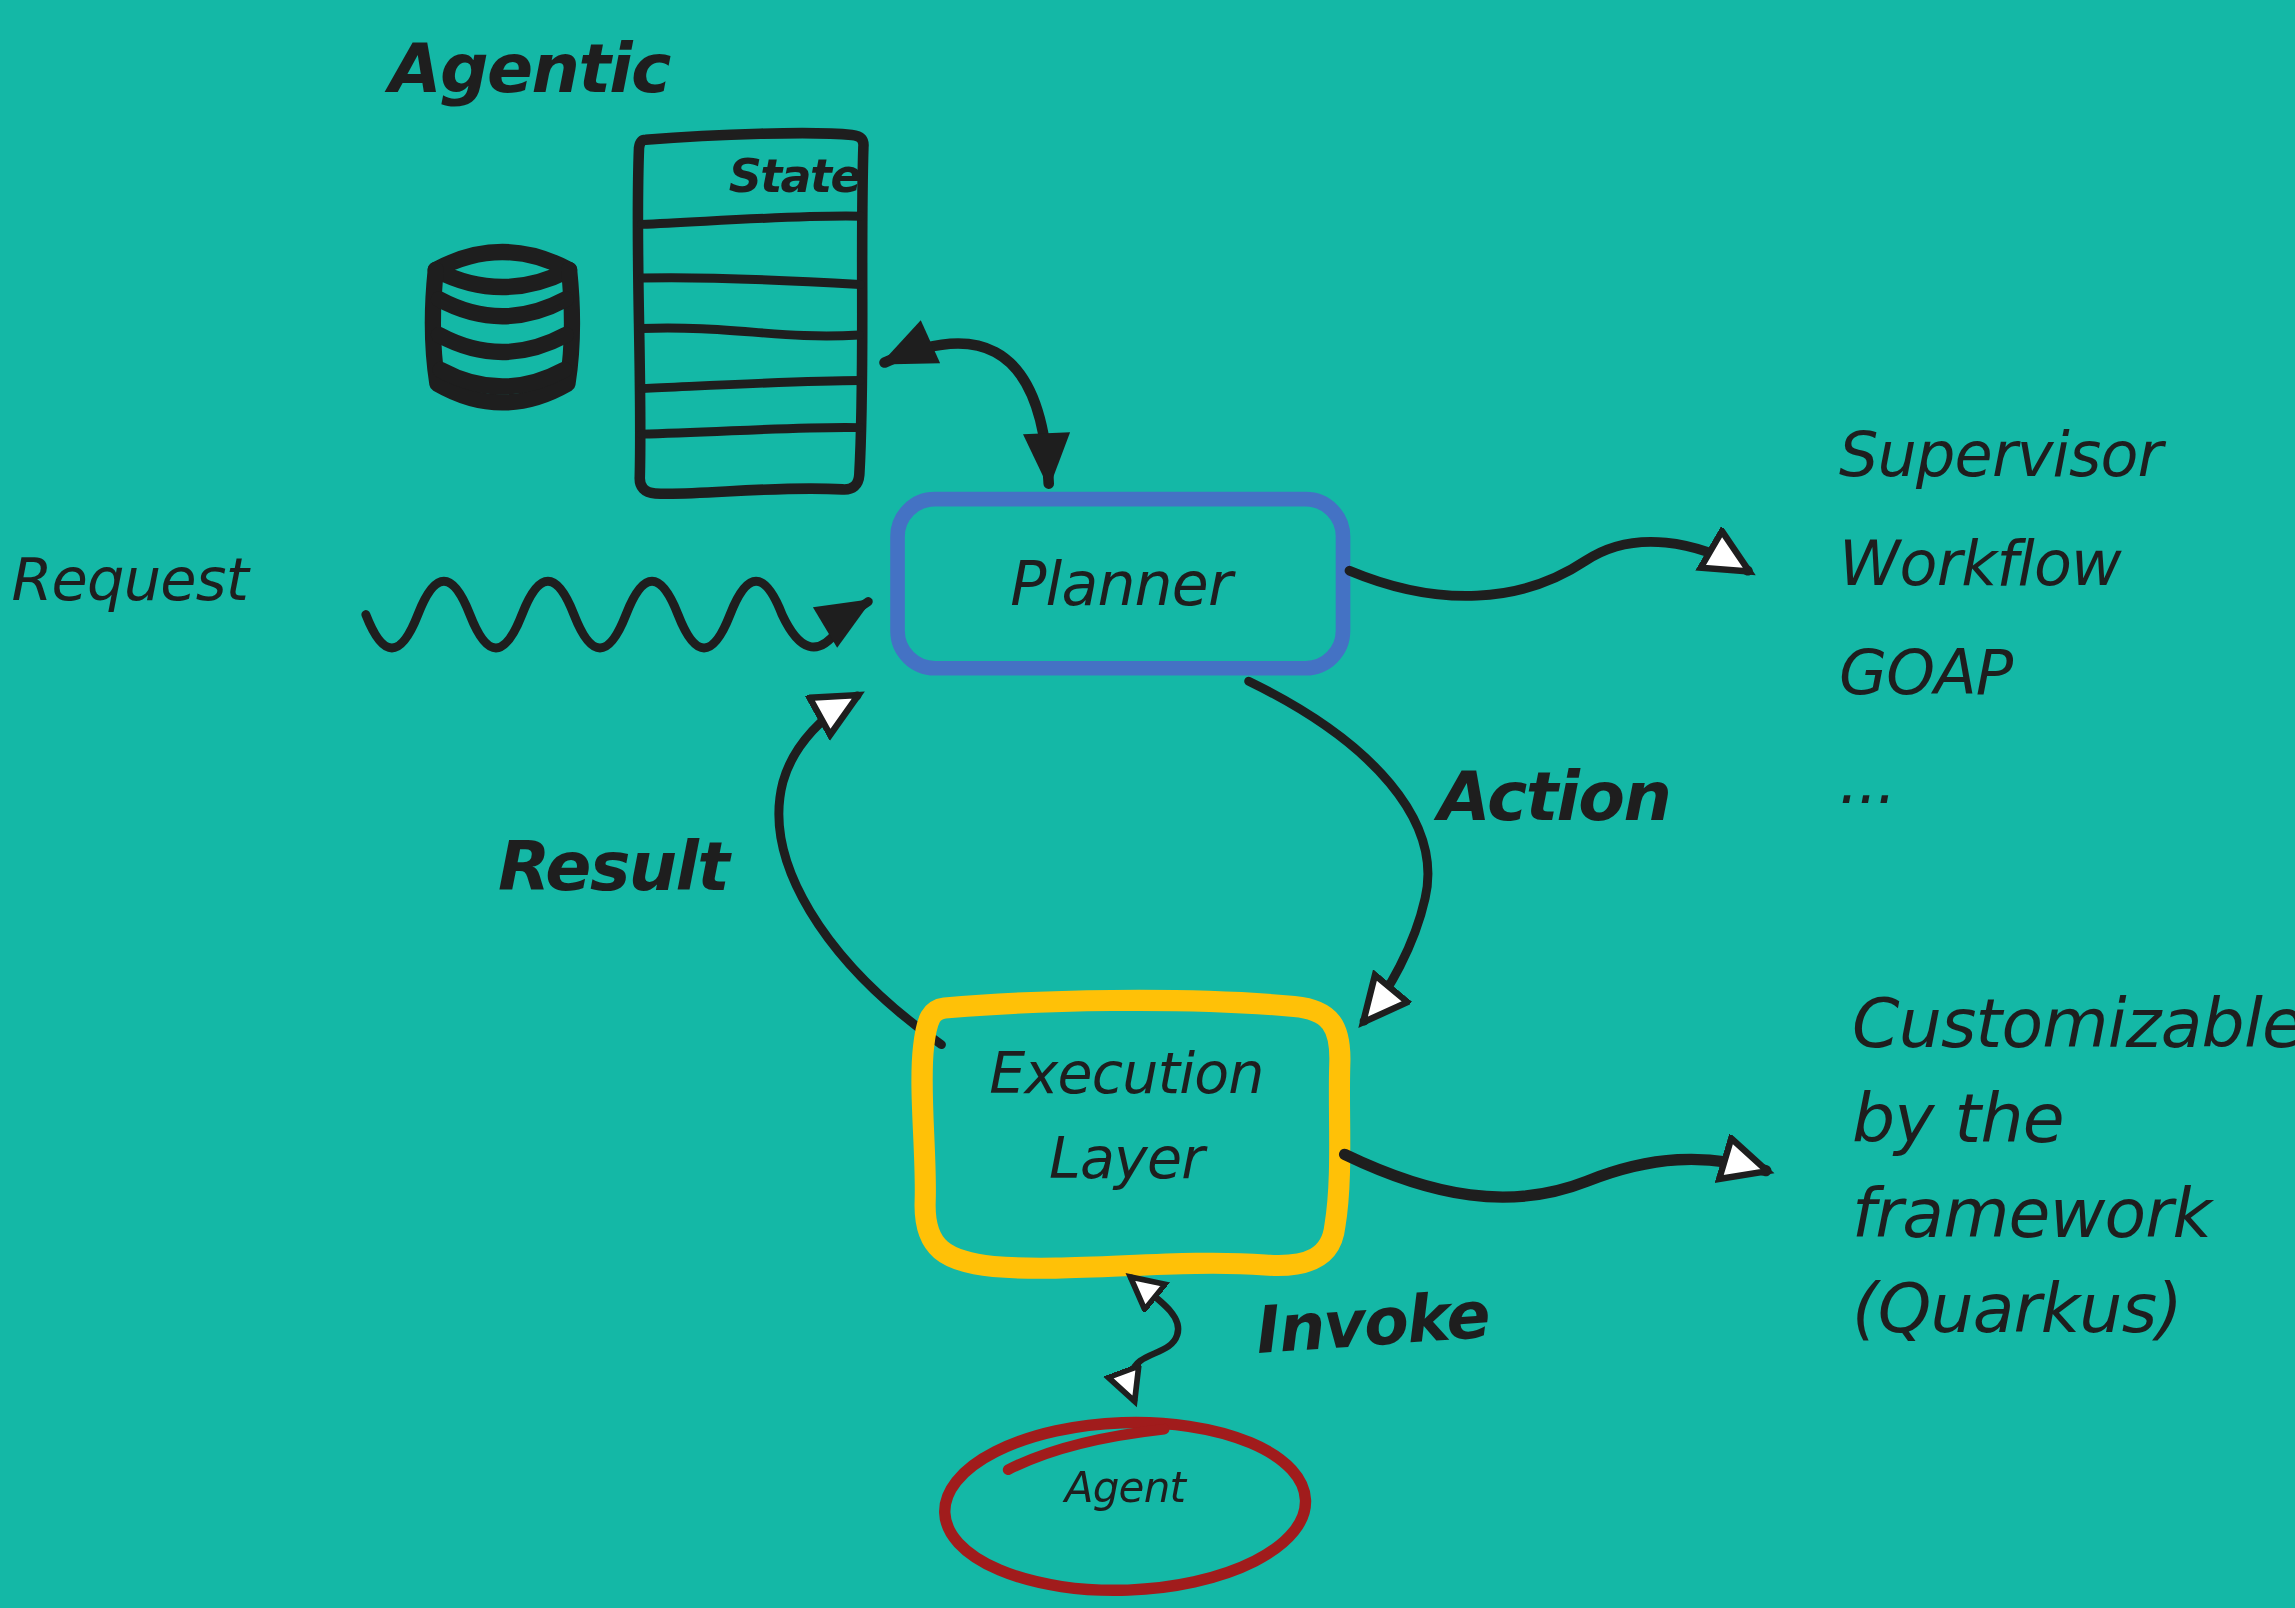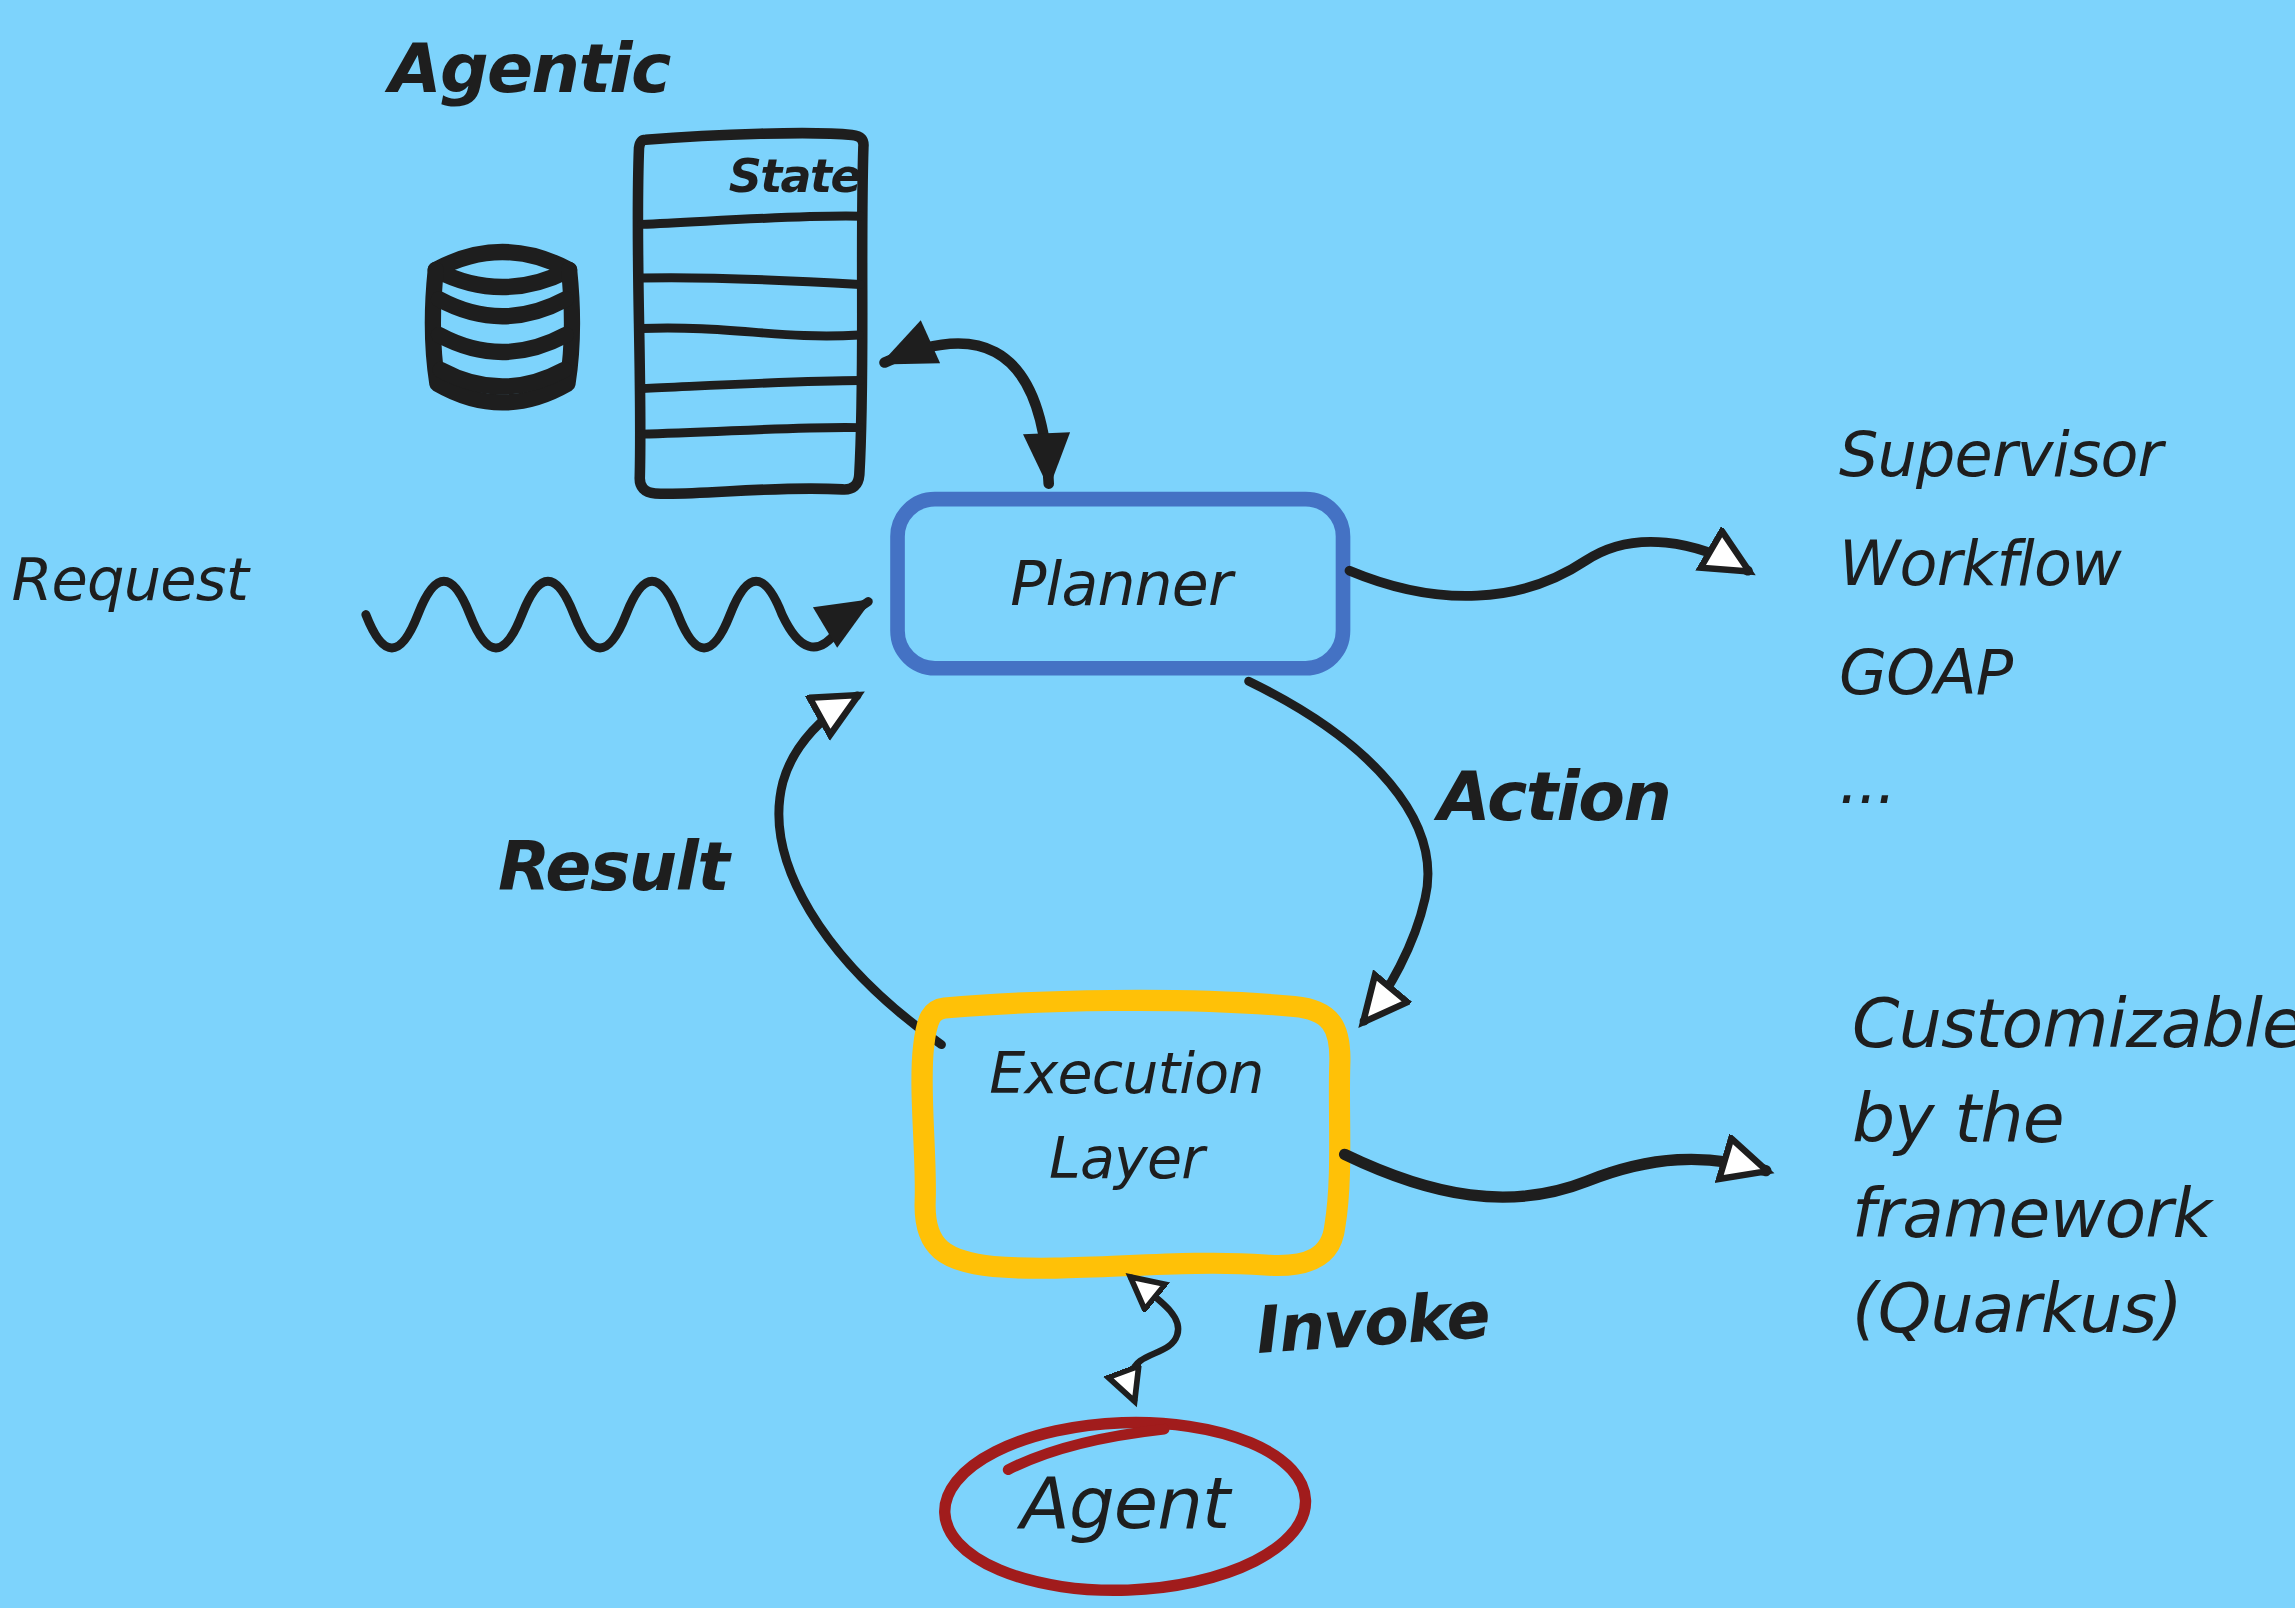--- a/index.html
+++ b/index.html
@@ -1,19 +1,19 @@
 <!DOCTYPE html>
 <html style="--ink: #1e1e1e; --planner-blue: #4472C4; --execution-yellow: #FFC107; --agent-red: #A11C1C;font-size:13px"><head>
 <meta charset="utf-8">
 <style>
   html,body{margin:0;padding:0;background:#ffffff;}
   .stage{
     position:relative;
     width:2295px;height:1608px;
-    background:#7dd3fc;
+    background:#14b8a6;
     font-family:"DejaVu Sans","Liberation Sans",sans-serif;
     color:var(--ink,#1e1e1e);
     overflow:hidden;
   }
   svg.draw{position:absolute;left:0;top:0;width:2295px;height:1608px;}
   .ink-stroke{stroke:var(--ink);fill:none;}
   .blue-stroke{stroke:var(--planner-blue);fill:none;}
   .yellow-stroke{stroke:var(--execution-yellow);fill:none;}
   .red-stroke{stroke:var(--agent-red);fill:none;}
   .mk-fill{fill:var(--ink);}
@@ -28,21 +28,21 @@
   .state-hdr{left:642px;top:153px;width:218px;text-align:right;font-size:46px;}
   .request{left:11.4px;top:550px;font-size:59px;}
   .planner-lbl{left:898px;top:499px;width:446px;height:169px;
                display:flex;align-items:center;justify-content:center;font-size:60px;}
   .strategies{left:1839px;top:400px;font-size:62px;line-height:109px;}
   .action{left:1438px;top:763px;font-size:68px;}
   .result{left:498px;top:833px;font-size:68px;}
   .exec-lbl{left:920px;top:1031px;width:413px;text-align:center;font-size:57px;line-height:85px;}
   .invoke{left:1256px;top:1290px;font-size:65px;transform:rotate(-4deg);}
   .exec-note{left:1852px;top:976px;font-size:68px;line-height:95px;}
-  .agent-lbl{left:946px;top:1467px;width:358px;text-align:center;font-size:72px;}
+  .agent-lbl{left:946px;top:1467px;width:358px;text-align:center;font-size:42px;}
 </style>
 </head>
 <body>
 
 <div class="stage">
 
   <svg class="draw" viewBox="0 0 2823 1978">
     <defs>
       <marker id="head-fill" markerWidth="92" markerHeight="72" refX="64" refY="31" orient="auto-start-reverse" markerUnits="userSpaceOnUse">
         <path class="mk-fill" d="M2 2 L70 31 L2 60 Z"></path>

